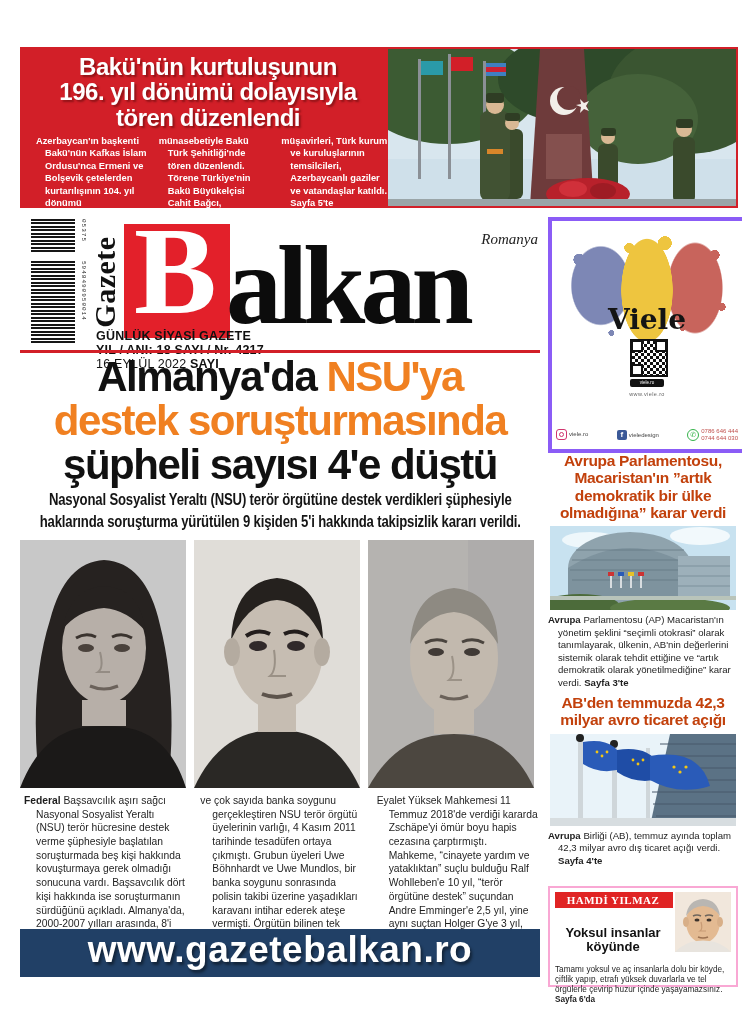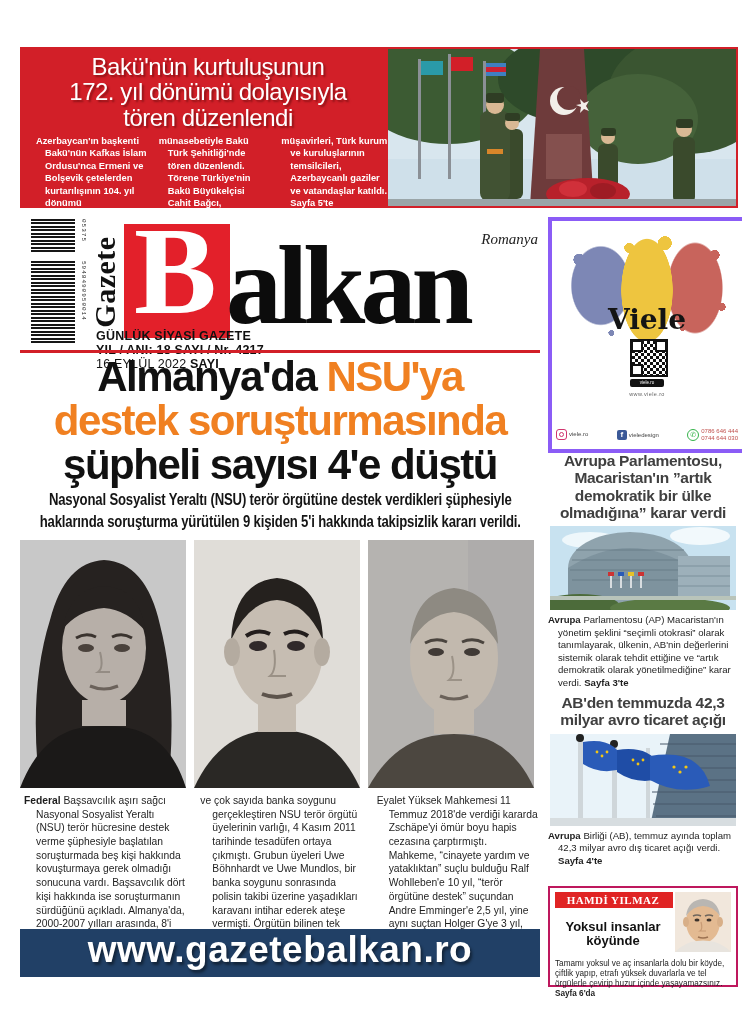--- a/index.html
+++ b/index.html
@@ -3,21 +3,21 @@
 <meta charset="utf-8">
 <style>
   html,body{margin:0;padding:0;background:#e8e8e8;}
   .page{position:relative;width:742px;height:1024px;background:#fff;margin:0 auto;
         font-family:"Liberation Sans",sans-serif;overflow:hidden;color:#111;}
   .abs{position:absolute;}
 
   
   .top-story{left:20px;top:47px;width:718px;height:161px;background:#d21f28;}
   .ts-head{position:absolute;left:0;top:7px;width:376px;text-align:center;color:#fff;
-           font-weight:normal;font-size:24px;line-height:1.06;letter-spacing:-0.5px;
+           font-weight:bold;font-size:24px;line-height:1.06;letter-spacing:-0.5px;
            text-shadow:2px 2px 2px rgba(90,10,10,.55);}
   .ts-cols{position:absolute;left:16px;top:88px;width:356px;display:flex;gap:12px;}
   .ts-col{flex:1;color:#fff;font-weight:bold;font-size:9.3px;line-height:1.34;
           padding-left:9px;text-indent:-9px;}
   .ts-photo{position:absolute;left:368px;top:2px;width:348px;height:157px;overflow:hidden;}
 
   
   .barcode{left:31px;top:219px;width:56px;height:124px;}
   .bc-seg{position:absolute;left:0;width:44px;background:
           repeating-linear-gradient(180deg,#161616 0 1.7px,#fff 1.7px 3.5px);}
@@ -97,43 +97,43 @@
   .ig{width:9px;height:9px;border:1.3px solid #d0356e;border-radius:3px;position:relative;}
   .ig b{position:absolute;left:2px;top:2px;width:3px;height:3px;border:1px solid #d0356e;border-radius:50%;}
   .fb{width:10px;height:10px;background:#3b5998;border-radius:2px;color:#fff;font-weight:bold;
       font-size:8px;text-align:center;line-height:10px;}
   .wa{width:10px;height:10px;border:1.2px solid #35b34a;border-radius:50%;color:#35b34a;
       font-size:7px;text-align:center;line-height:9px;}
   .phones{display:inline-block;vertical-align:middle;color:#c0504d;line-height:1.2;}
 
   .side-art{left:548px;width:190px;}
   .sa-head{font-weight:bold;font-size:15.5px;line-height:1.12;text-align:center;
-           letter-spacing:-0.3px;color:#404040;}
+           letter-spacing:-0.3px;color:#c2410c;}
   .sa-photo{margin:5px auto 4px auto;width:186px;overflow:hidden;}
   .sa-body{font-size:9.6px;line-height:1.3;color:#1e1e1e;padding-left:10px;text-indent:-10px;}
 
-  .columnist{left:548px;top:886px;width:190px;height:101px;border:2px solid #be185d;
+  .columnist{left:548px;top:886px;width:190px;height:101px;border:2px solid #f9a8d4;
              background:#fff;box-sizing:border-box;padding:4px 5px;}
   .col-photo{float:right;width:56px;height:60px;margin:0 0 2px 4px;overflow:hidden;}
   .author-band{width:118px;height:16px;background:#e02424;color:#fff;font-weight:bold;
                font-size:11px;text-align:center;line-height:16px;letter-spacing:0.5px;
                font-family:"Liberation Serif",serif;}
   .col-head{width:118px;text-align:center;font-weight:bold;font-size:13px;line-height:1.1;
-            margin-top:12px;}
+            margin-top:18px;}
   .col-body{font-size:8.2px;line-height:1.25;color:#1e1e1e;margin-top:10px;}
 </style>
 </head>
 <body>
 
 <div class="page">
 
   <div class="abs top-story">
     <div class="ts-head">
       <div>Bakü'nün kurtuluşunun</div>
-      <div>172. yıl dönümü dolayısıyla</div>
+      <div>196. yıl dönümü dolayısıyla</div>
       <div>tören düzenlendi</div>
     </div>
     <div class="ts-cols">
       <div class="ts-col">Azerbaycan'ın başkenti Bakü'nün Kafkas İslam Ordusu'nca Ermeni ve Bolşevik çetelerden kurtarılışının 104. yıl dönümü</div>
       <div class="ts-col">münasebetiyle Bakü Türk Şehitliği'nde tören düzenlendi. Törene Türkiye'nin Bakü Büyükelçisi Cahit Bağcı, Büyükelçilik</div>
       <div class="ts-col">müşavirleri, Türk kurum ve kuruluşlarının temsilcileri, Azerbaycanlı gaziler ve vatandaşlar katıldı. Sayfa 5'te</div>
     </div>
     <div class="ts-photo">
       <svg width="348" height="157" viewBox="0 0 348 157">
         <rect width="348" height="157" fill="#cfe0ea"></rect>

